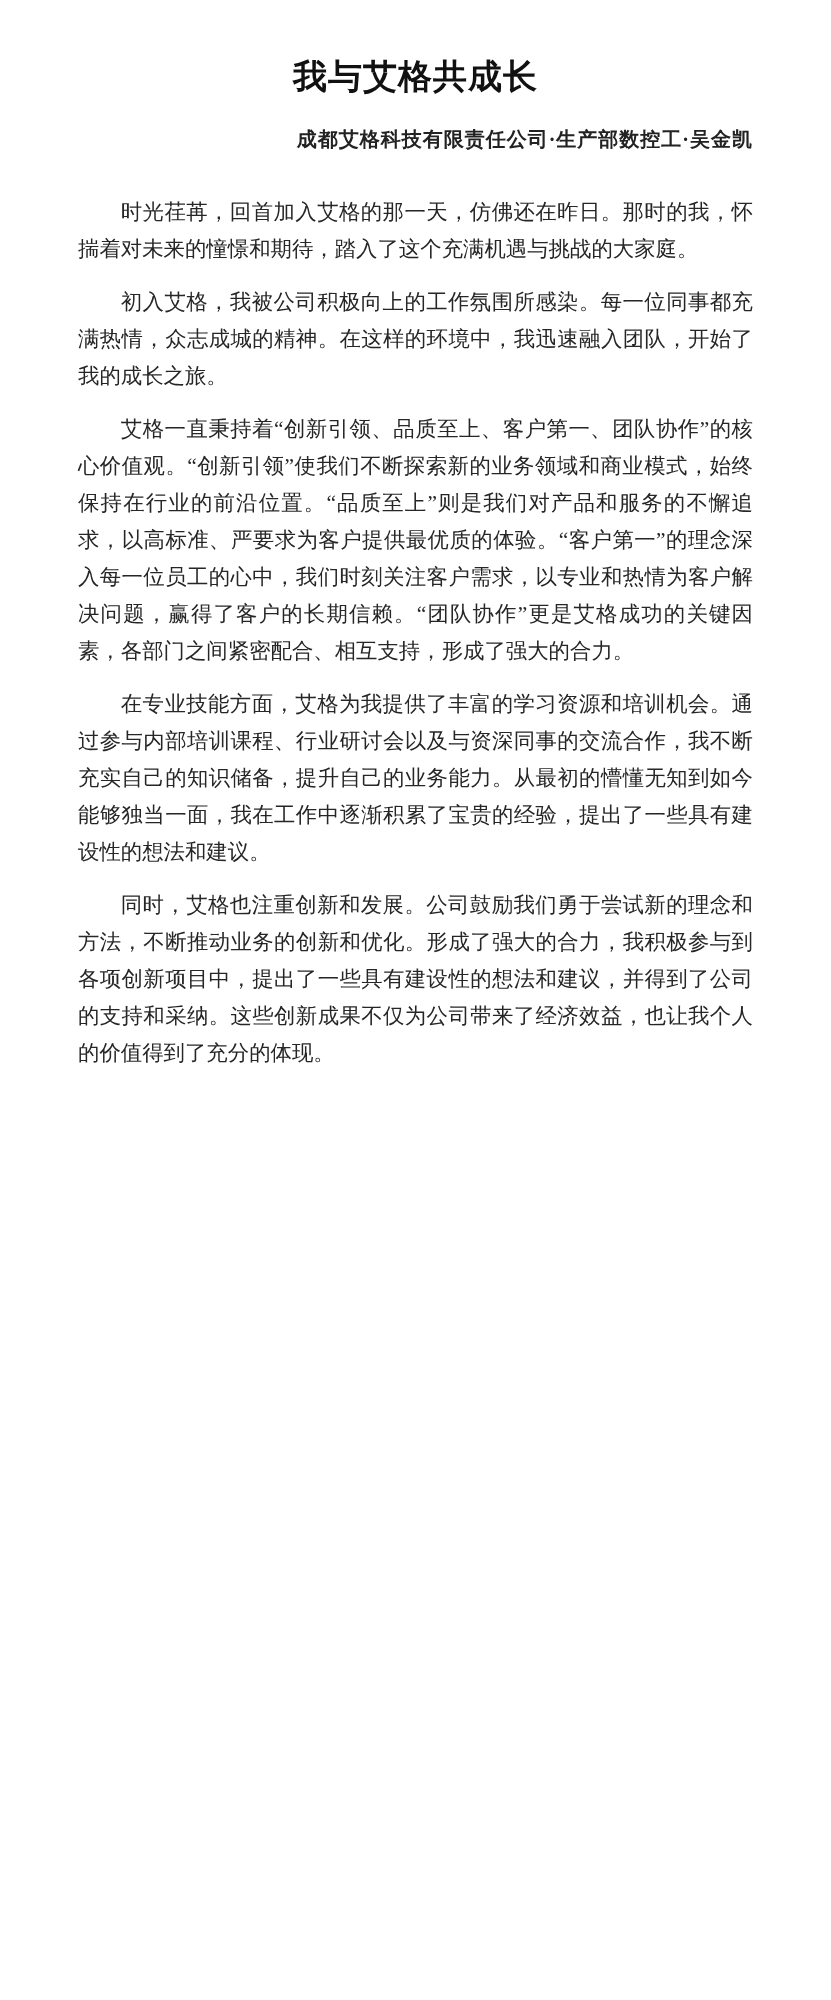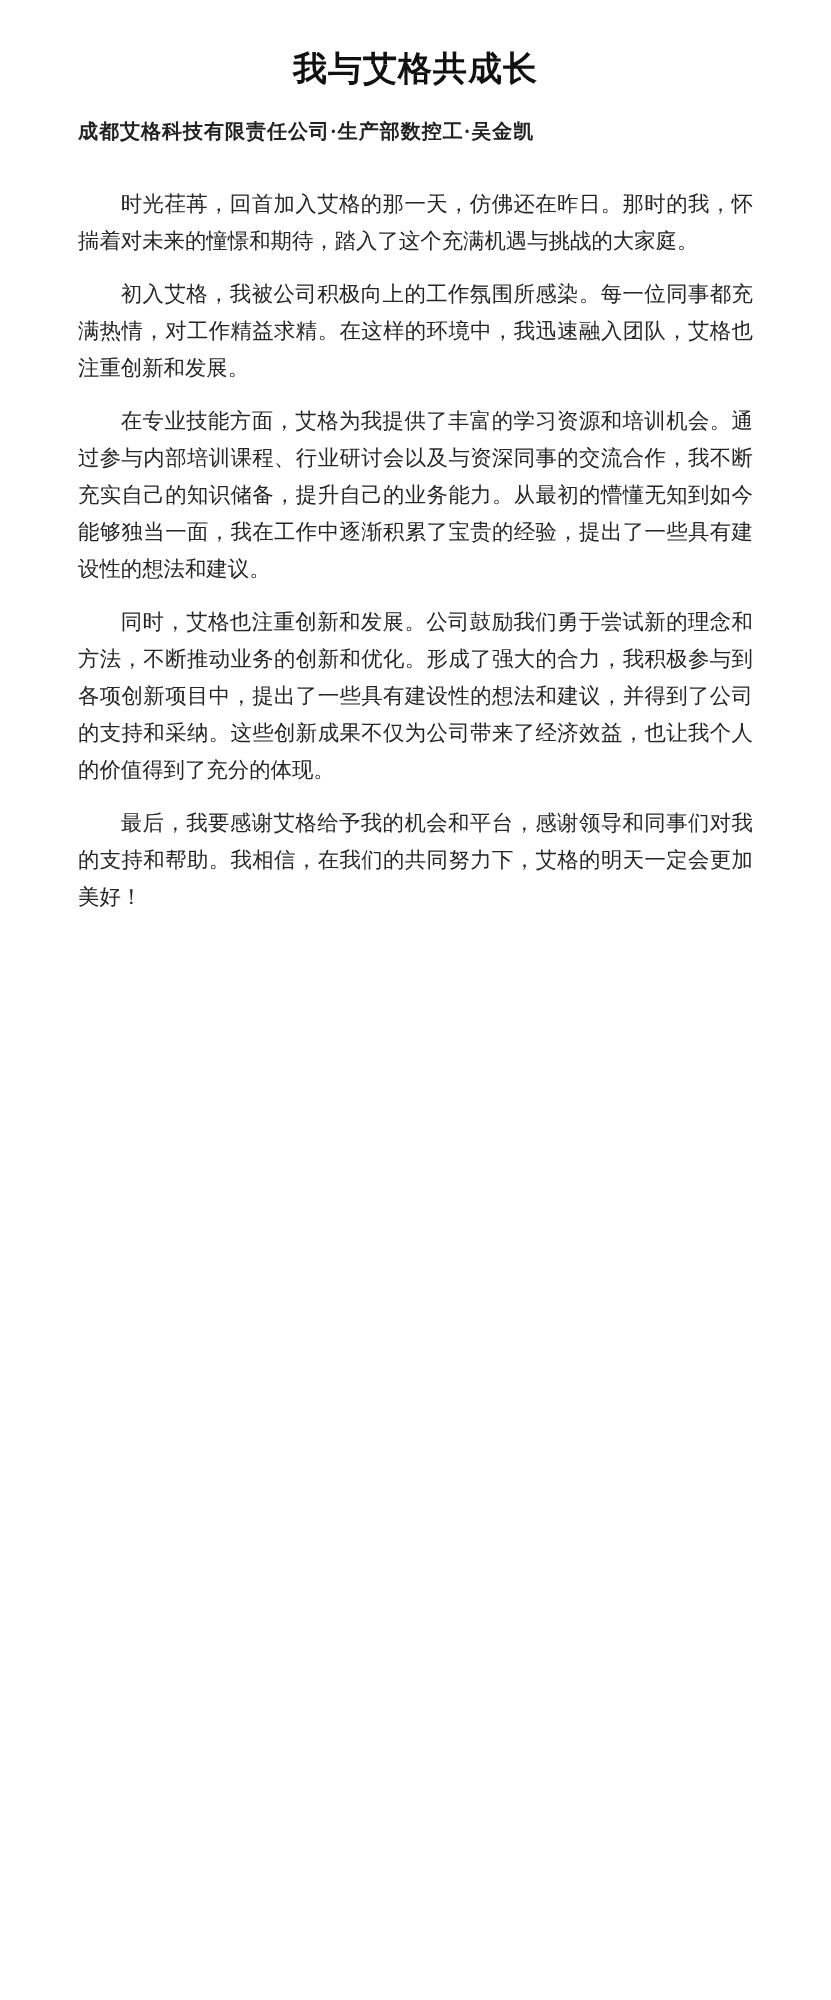--- a/index.html
+++ b/index.html
@@ -14,34 +14,34 @@
     margin: 0 auto;
     background: #ffffff;
     overflow: hidden;
     font-family: "Liberation Serif", "DejaVu Serif", serif;
     color: #222222;
   }
   .article {
     padding: 40px 78px 0 78px;
   }
   .title {
-    margin: 4px 0 24px 0;
+    margin: 12px 0 24px 0;
     font-size: 34px;
     line-height: 50px;
     font-weight: 700;
     text-align: center;
     color: #111111;
     letter-spacing: 1px;
   }
   .byline {
     margin: 0 0 42px 0;
     font-size: 20px;
     line-height: 26px;
     font-weight: 600;
-    text-align: left;
+    text-align: right;
     color: #222222;
     letter-spacing: 1px;
   }
   .body p {
     margin: 0 0 16px 0;
     font-size: 21.4px;
     line-height: 37px;
     text-align: justify;
     text-justify: inter-ideograph;
     text-indent: 2em;
@@ -53,19 +53,19 @@
 <body>
 
 <div class="page">
   <div class="article">
     <h1 class="title">我与艾格共成长</h1>
 
     <div class="byline">成都艾格科技有限责任公司·生产部数控工·吴金凯</div>
 
     <div class="body">
       <p>时光荏苒，回首加入艾格的那一天，仿佛还在昨日。那时的我，怀揣着对未来的憧憬和期待，踏入了这个充满机遇与挑战的大家庭。</p>
-      <p>初入艾格，我被公司积极向上的工作氛围所感染。每一位同事都充满热情，对工作精益求精。在这样的环境中，我迅速融入团队，艾格也注重创新和发展。</p>
+      <p>初入艾格，我被公司积极向上的工作氛围所感染。每一位同事都充满热情，众志成城的精神。在这样的环境中，我迅速融入团队，开始了我的成长之旅。</p>
+      <p>艾格一直秉持着“创新引领、品质至上、客户第一、团队协作”的核心价值观。“创新引领”使我们不断探索新的业务领域和商业模式，始终保持在行业的前沿位置。“品质至上”则是我们对产品和服务的不懈追求，以高标准、严要求为客户提供最优质的体验。“客户第一”的理念深入每一位员工的心中，我们时刻关注客户需求，以专业和热情为客户解决问题，赢得了客户的长期信赖。“团队协作”更是艾格成功的关键因素，各部门之间紧密配合、相互支持，形成了强大的合力。</p>
       <p>在专业技能方面，艾格为我提供了丰富的学习资源和培训机会。通过参与内部培训课程、行业研讨会以及与资深同事的交流合作，我不断充实自己的知识储备，提升自己的业务能力。从最初的懵懂无知到如今能够独当一面，我在工作中逐渐积累了宝贵的经验，提出了一些具有建设性的想法和建议。</p>
       <p>同时，艾格也注重创新和发展。公司鼓励我们勇于尝试新的理念和方法，不断推动业务的创新和优化。形成了强大的合力，我积极参与到各项创新项目中，提出了一些具有建设性的想法和建议，并得到了公司的支持和采纳。这些创新成果不仅为公司带来了经济效益，也让我个人的价值得到了充分的体现。</p>
-      <p>最后，我要感谢艾格给予我的机会和平台，感谢领导和同事们对我的支持和帮助。我相信，在我们的共同努力下，艾格的明天一定会更加美好！</p>
     </div>
   </div>
 </div>
 
 </body></html>

